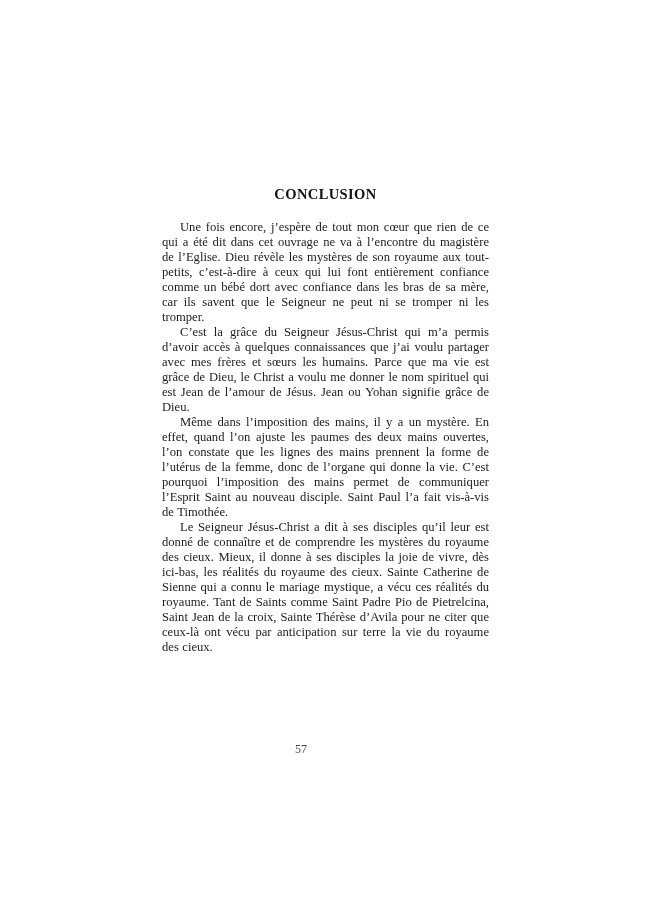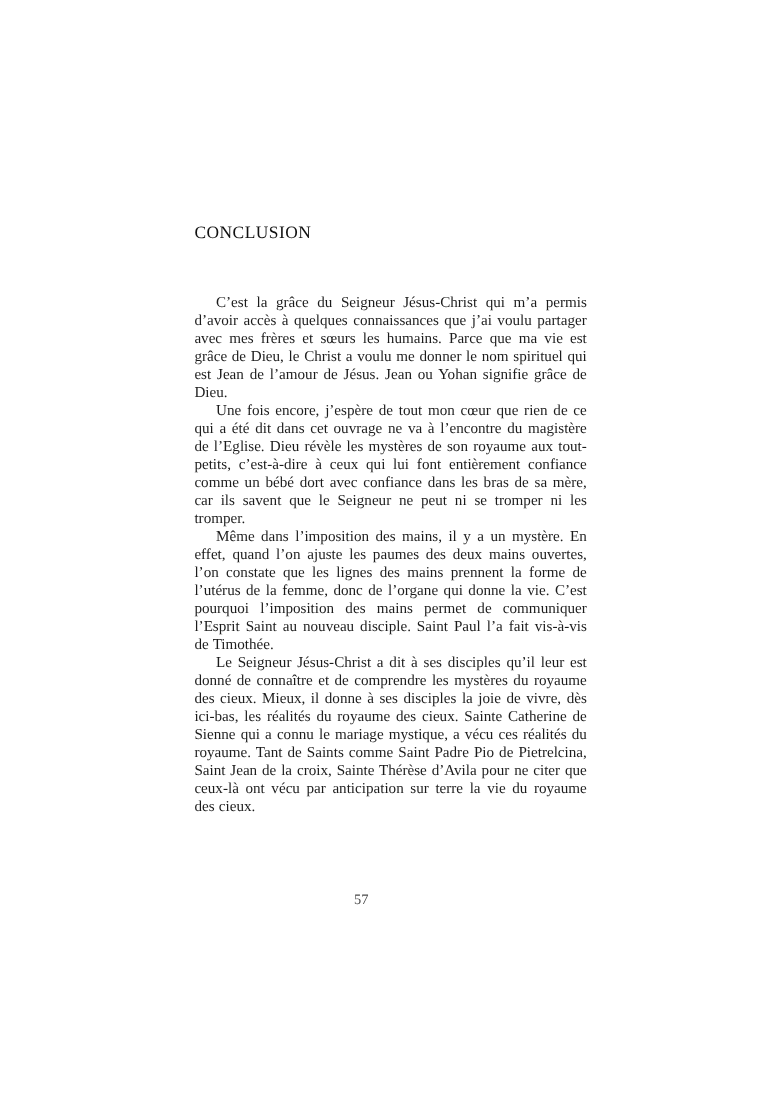--- a/index.html
+++ b/index.html
@@ -16,24 +16,24 @@
     color: #1c1c1c;
     overflow: hidden;
   }
   .content {
     position: absolute;
     left: 162px;
     top: 186px;
     width: 327px;
   }
   .title {
-    margin: 0 0 42px 0;
-    text-align: left;
+    margin: 0 0 17px 0;
+    text-align: center;
     font-size: 14.5px;
-    font-weight: normal;
+    font-weight: bold;
     letter-spacing: 0.4px;
     color: #111111;
   }
   .paragraphs p {
     margin: 0;
     text-align: justify;
     text-indent: 18px;
     font-size: 12.6px;
     line-height: 15px;
     word-spacing: 0.4px;
@@ -49,20 +49,20 @@
     color: #4a4a4a;
   }
 </style>
 </head>
 <body>
 
 <div class="page">
   <div class="content">
     <h1 class="title">CONCLUSION</h1>
     <div class="paragraphs">
+        <p>Une fois encore, j’espère de tout mon cœur que rien de ce qui a été dit dans cet ouvrage ne va à l’encontre du magistère de l’Eglise. Dieu révèle les mystères de son royaume aux tout-petits, c’est-à-dire à ceux qui lui font entièrement confiance comme un bébé dort avec confiance dans les bras de sa mère, car ils savent que le Seigneur ne peut ni se tromper ni les tromper.</p>
         <p>C’est la grâce du Seigneur Jésus-Christ qui m’a permis d’avoir accès à quelques connaissances que j’ai voulu partager avec mes frères et sœurs les humains. Parce que ma vie est grâce de Dieu, le Christ a voulu me donner le nom spirituel qui est Jean de l’amour de Jésus. Jean ou Yohan signifie grâce de Dieu.</p>
-        <p>Une fois encore, j’espère de tout mon cœur que rien de ce qui a été dit dans cet ouvrage ne va à l’encontre du magistère de l’Eglise. Dieu révèle les mystères de son royaume aux tout-petits, c’est-à-dire à ceux qui lui font entièrement confiance comme un bébé dort avec confiance dans les bras de sa mère, car ils savent que le Seigneur ne peut ni se tromper ni les tromper.</p>
         <p>Même dans l’imposition des mains, il y a un mystère. En effet, quand l’on ajuste les paumes des deux mains ouvertes, l’on constate que les lignes des mains prennent la forme de l’utérus de la femme, donc de l’organe qui donne la vie. C’est pourquoi l’imposition des mains permet de communiquer l’Esprit Saint au nouveau disciple. Saint Paul l’a fait vis-à-vis de Timothée.</p>
         <p>Le Seigneur Jésus-Christ a dit à ses disciples qu’il leur est donné de connaître et de comprendre les mystères du royaume des cieux. Mieux, il donne à ses disciples la joie de vivre, dès ici-bas, les réalités du royaume des cieux. Sainte Catherine de Sienne qui a connu le mariage mystique, a vécu ces réalités du royaume. Tant de Saints comme Saint Padre Pio de Pietrelcina, Saint Jean de la croix, Sainte Thérèse d’Avila pour ne citer que ceux-là ont vécu par anticipation sur terre la vie du royaume des cieux.</p>
       </div>
   </div>
   <div class="page-number">57</div>
 </div>
 
 </body></html>

